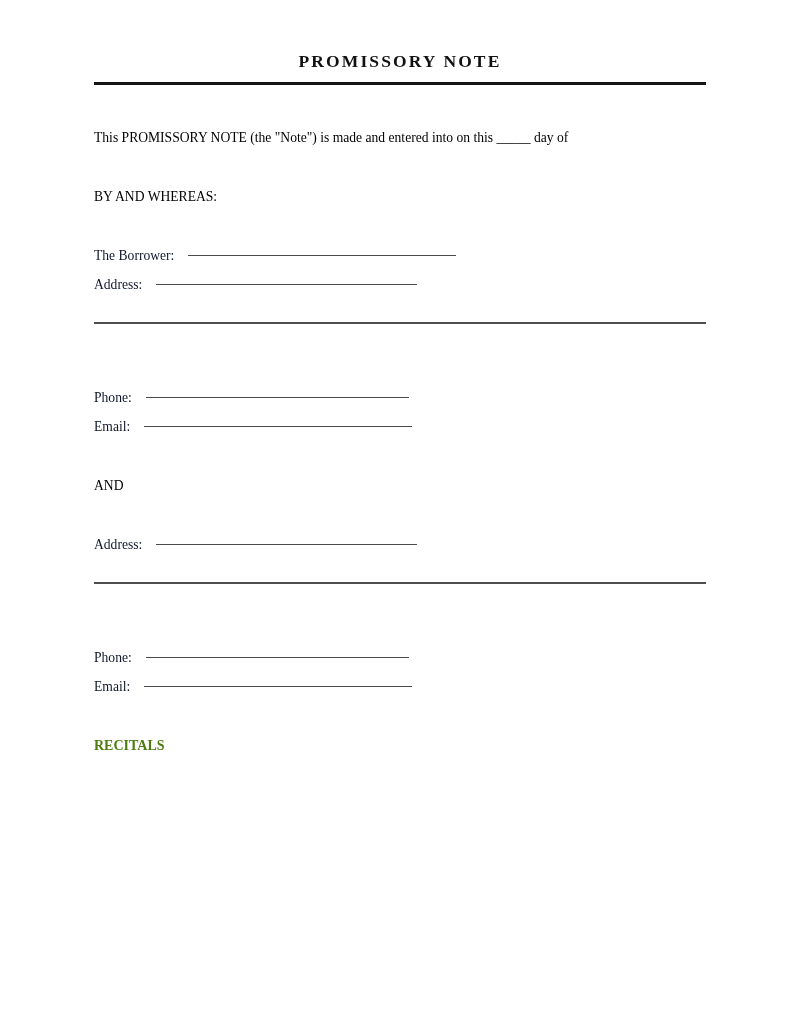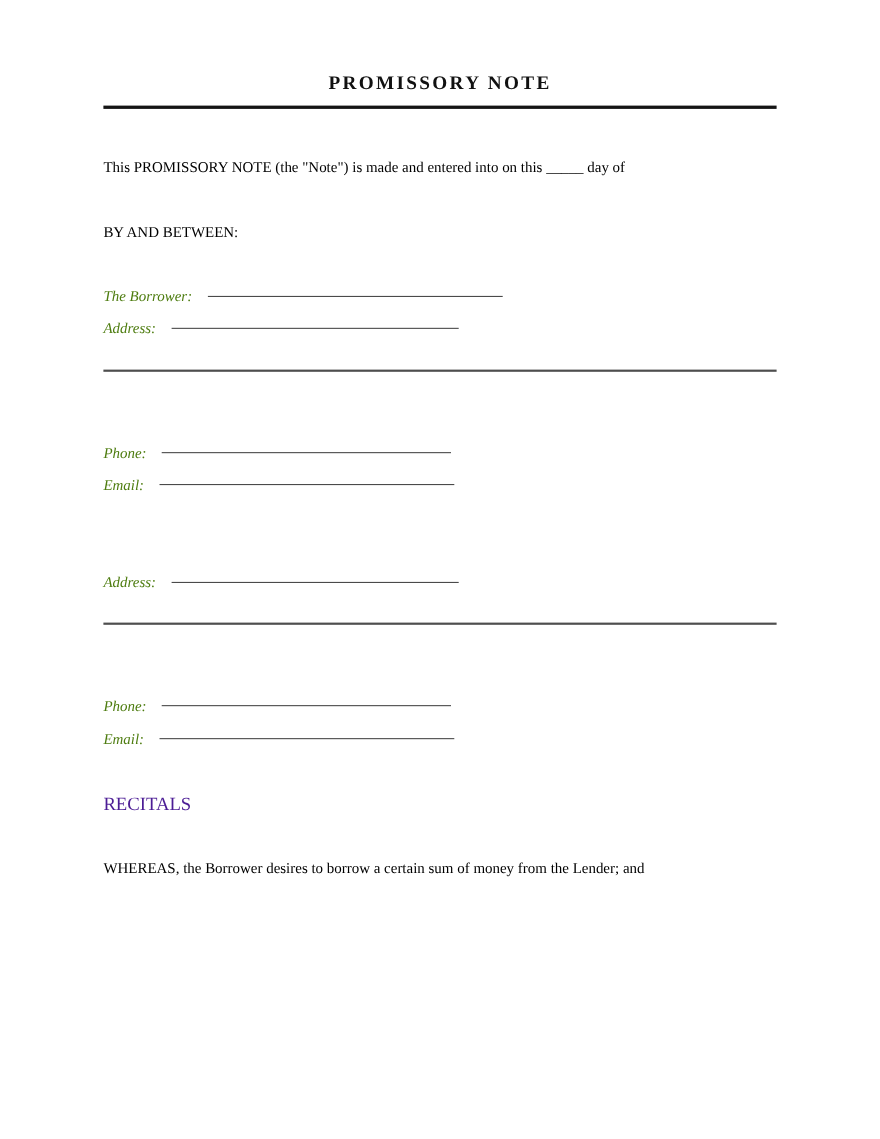--- a/index.html
+++ b/index.html
@@ -27,21 +27,21 @@
     width: 612px;
   }
 
   
   .doc-title {
     text-align: center;
     font-size: 17.5px;
     font-weight: bold;
     letter-spacing: 2.1px;
     margin: 0;
-    padding-top: 65px;
+    padding-top: 51px;
     line-height: 20px;
     color: #111111;
   }
 
   .title-rule {
     margin-top: 11px;
     height: 0;
     border: 0;
     border-top: 3px solid #151515;
     width: 612px;
@@ -63,22 +63,21 @@
   .form-row {
     display: flex;
     align-items: baseline;
     font-size: 13.6px;
     line-height: 29.5px;
     height: 29.5px;
   }
 
   .form-label {
     white-space: nowrap;
-    color: #4d7c0f;
-    font-style: italic;
+    color: #0f172a;
   }
 
   .blank-line {
     display: inline-block;
     height: 0;
     border-bottom: 1.6px solid #4a4a4a;
     position: relative;
     top: -4px;
   }
 
@@ -92,44 +91,44 @@
   .section-rule {
     height: 0;
     border: 0;
     border-top: 2px solid #4e4e4e;
     width: 612px;
     margin: 0;
   }
 
   
   .section-heading {
-    font-size: 17px;
-    font-weight: normal;
+    font-size: 14px;
+    font-weight: bold;
     line-height: 29.5px;
     margin: 0;
-    color: #4c1d95;
+    color: #4d7c0f;
   }
 </style>
 </head>
 <body>
 
 <div class="page">
   <div class="content">
 
     <h1 class="doc-title">PROMISSORY NOTE</h1>
 
     <hr class="title-rule">
 
     <div class="spacer-29"></div>
 
     <p class="para">This PROMISSORY NOTE (the "Note") is made and entered into on this _____ day of</p>
 
     <div class="spacer-29"></div>
 
-    <p class="para">BY AND BETWEEN:</p>
+    <p class="para">BY AND WHEREAS:</p>
 
     <div class="spacer-29"></div>
 
     <div class="form-row">
       <span class="form-label">The Borrower:</span>
       <span class="blank-line bl-borrower"></span>
     </div>
 
     <div class="form-row">
       <span class="form-label">Address:</span>
@@ -148,20 +147,21 @@
       <span class="blank-line bl-phone"></span>
     </div>
 
     <div class="form-row">
       <span class="form-label">Email:</span>
       <span class="blank-line bl-email"></span>
     </div>
 
     <div class="spacer-29"></div>
 
+    <p class="para">AND</p>
 
     <div class="spacer-29"></div>
 
 
     <div class="form-row">
       <span class="form-label">Address:</span>
       <span class="blank-line bl-address"></span>
     </div>
 
     <div class="spacer-22"></div>
@@ -180,17 +180,16 @@
       <span class="form-label">Email:</span>
       <span class="blank-line bl-email"></span>
     </div>
 
     <div class="spacer-29"></div>
 
     <p class="section-heading">RECITALS</p>
 
     <div class="spacer-29"></div>
 
-    <p class="para">WHEREAS, the Borrower desires to borrow a certain sum of money from the Lender; and</p>
 
 
   </div>
 </div>
 
 </body></html>

